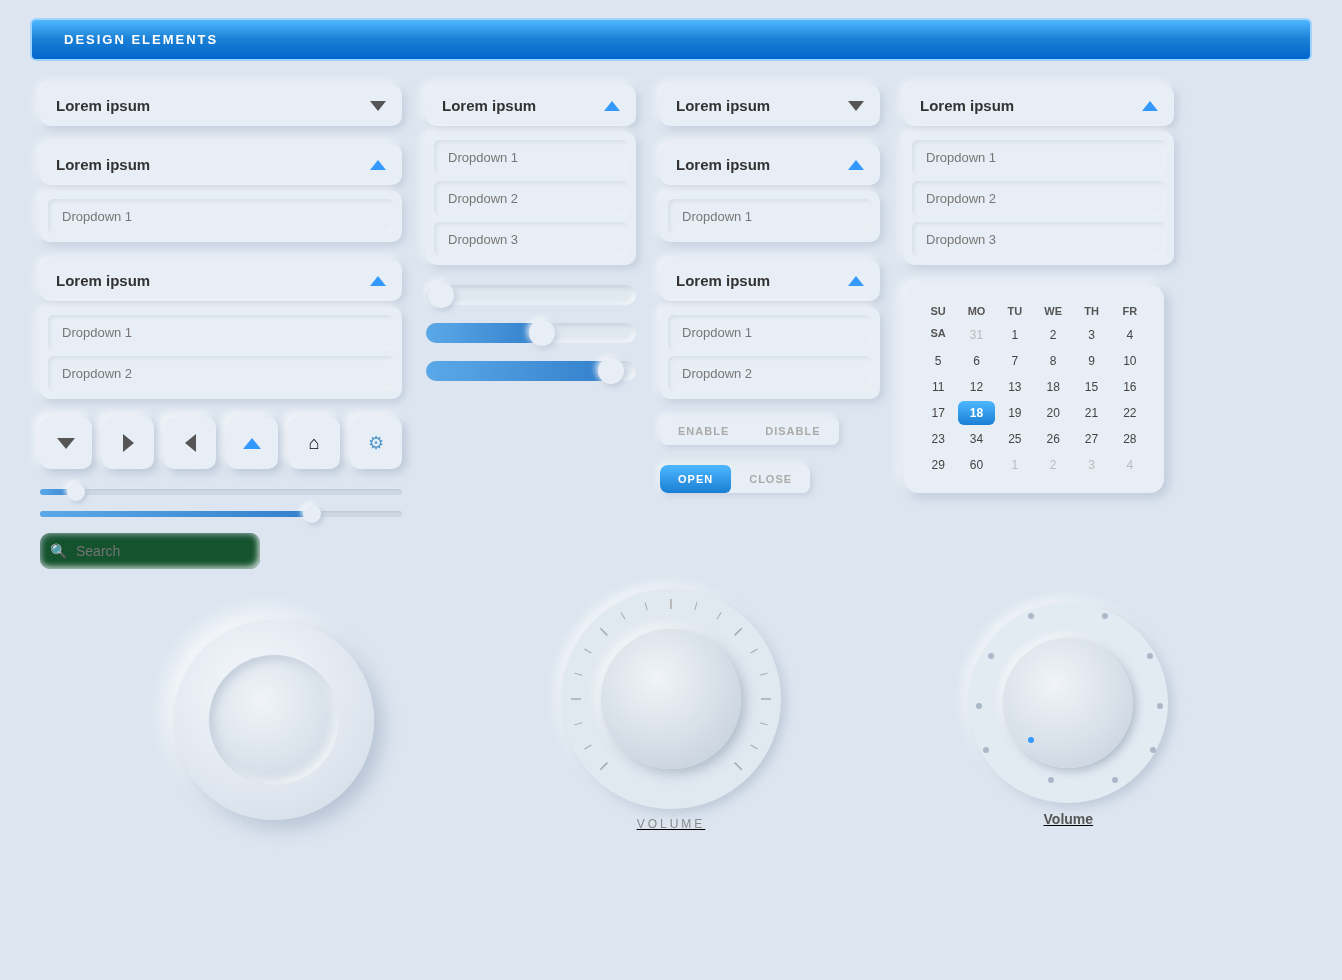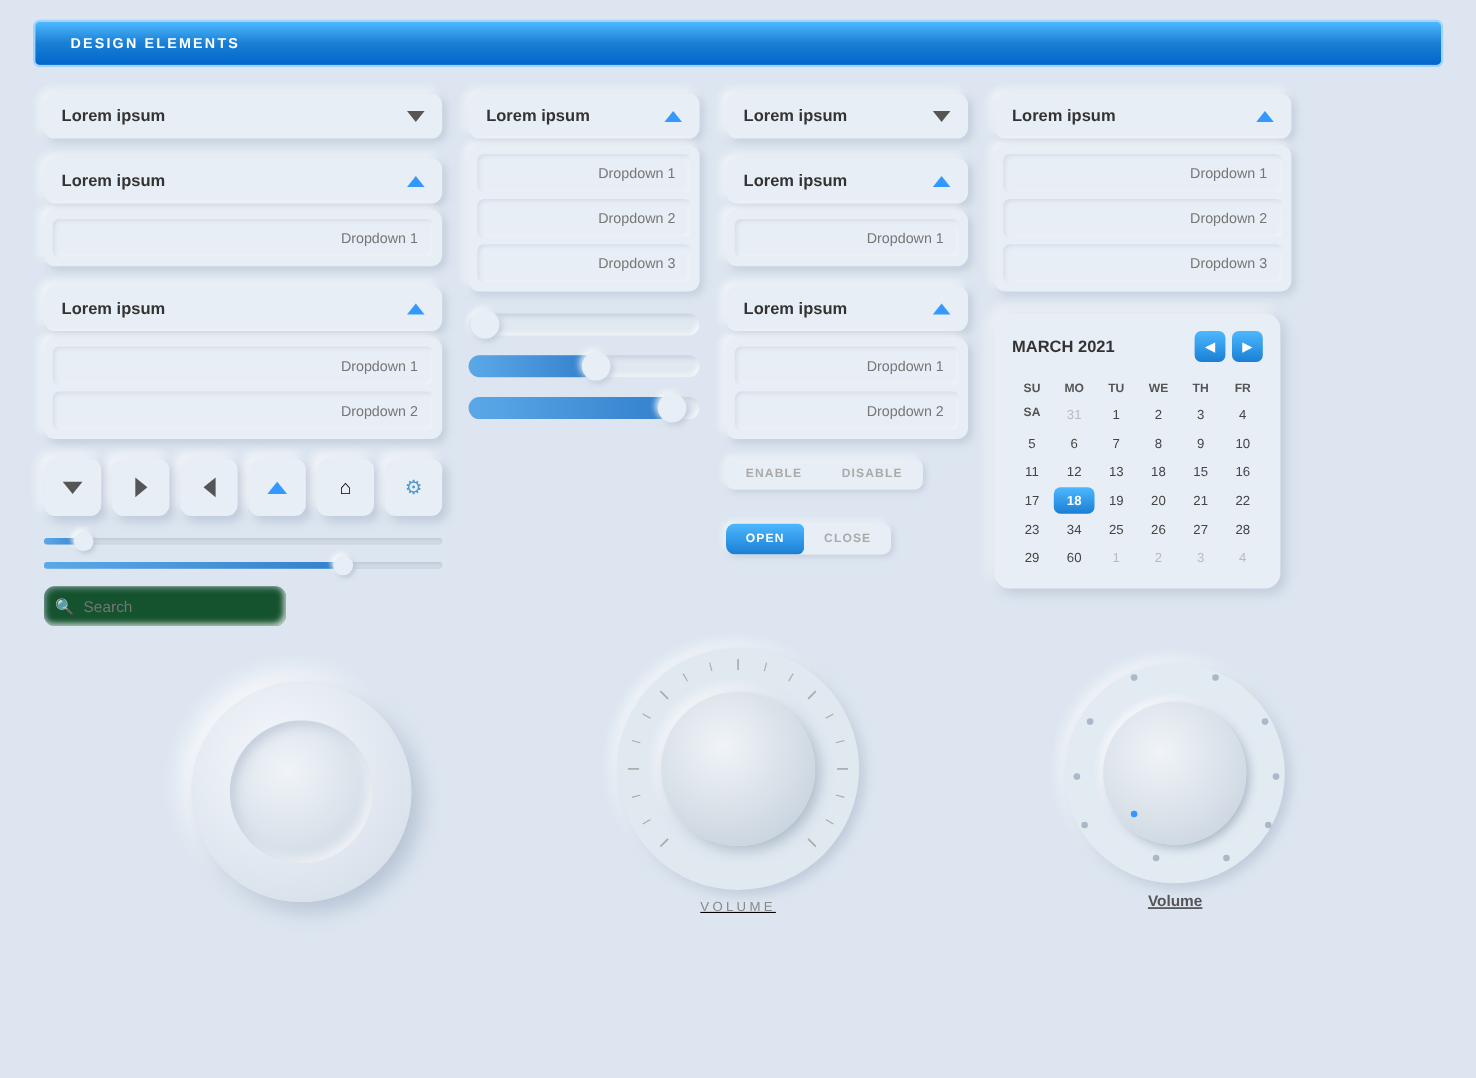--- a/index.html
+++ b/index.html
@@ -64,21 +64,20 @@
       width: 0; height: 0;
       border-left: 8px solid transparent;
       border-right: 8px solid transparent;
       border-bottom: 10px solid #3399ff;
     }
     .dropdown-items {
       background: #e8eef5;
       border-radius: 10px;
       box-shadow: 3px 3px 8px rgba(163,177,198,0.5), -3px -3px 8px rgba(255,255,255,0.8);
       padding: 8px;
-      text-align: right;
     }
     .dropdown-item {
       background: #e8eef5;
       border-radius: 6px;
       box-shadow: inset 1px 1px 4px rgba(163,177,198,0.4), inset -1px -1px 4px rgba(255,255,255,0.8);
       padding: 10px 14px;
       font-size: 13px;
       color: #777;
       margin-bottom: 6px;
       cursor: pointer;
@@ -295,21 +294,21 @@
       margin-top: 8px;
     }
 
     
     .toggle-group {
       background: #e8eef5;
       border-radius: 8px;
       box-shadow: 2px 2px 6px rgba(163,177,198,0.5), -2px -2px 6px rgba(255,255,255,0.8);
       display: inline-flex;
       overflow: hidden;
-      margin-bottom: 21px;
+      margin-bottom: 10px;
     }
     .toggle-btn {
       padding: 8px 18px;
       font-size: 11px;
       font-weight: 600;
       letter-spacing: 1px;
       cursor: pointer;
       border: none;
       background: transparent;
     }
@@ -597,27 +596,20 @@
           <div class="dropdown-arrow-up"></div>
         </div>
         <div class="dropdown-items">
           <div class="dropdown-item">Dropdown 1</div>
           <div class="dropdown-item">Dropdown 2</div>
           <div class="dropdown-item">Dropdown 3</div>
         </div>
       </div>
 
       <div class="calendar" style="margin-top:20px;">
-        <div class="cal-header">
-          <span class="cal-title">MARCH 2021</span>
-          <div class="cal-nav">
-            <div class="cal-nav-btn">◀</div>
-            <div class="cal-nav-btn">▶</div>
-          </div>
-        </div>
         <div class="cal-grid">
 
           <div class="cal-day-header">SU</div>
           <div class="cal-day-header">MO</div>
           <div class="cal-day-header">TU</div>
           <div class="cal-day-header">WE</div>
           <div class="cal-day-header">TH</div>
           <div class="cal-day-header">FR</div>
           <div class="cal-day-header">SA</div>
 

